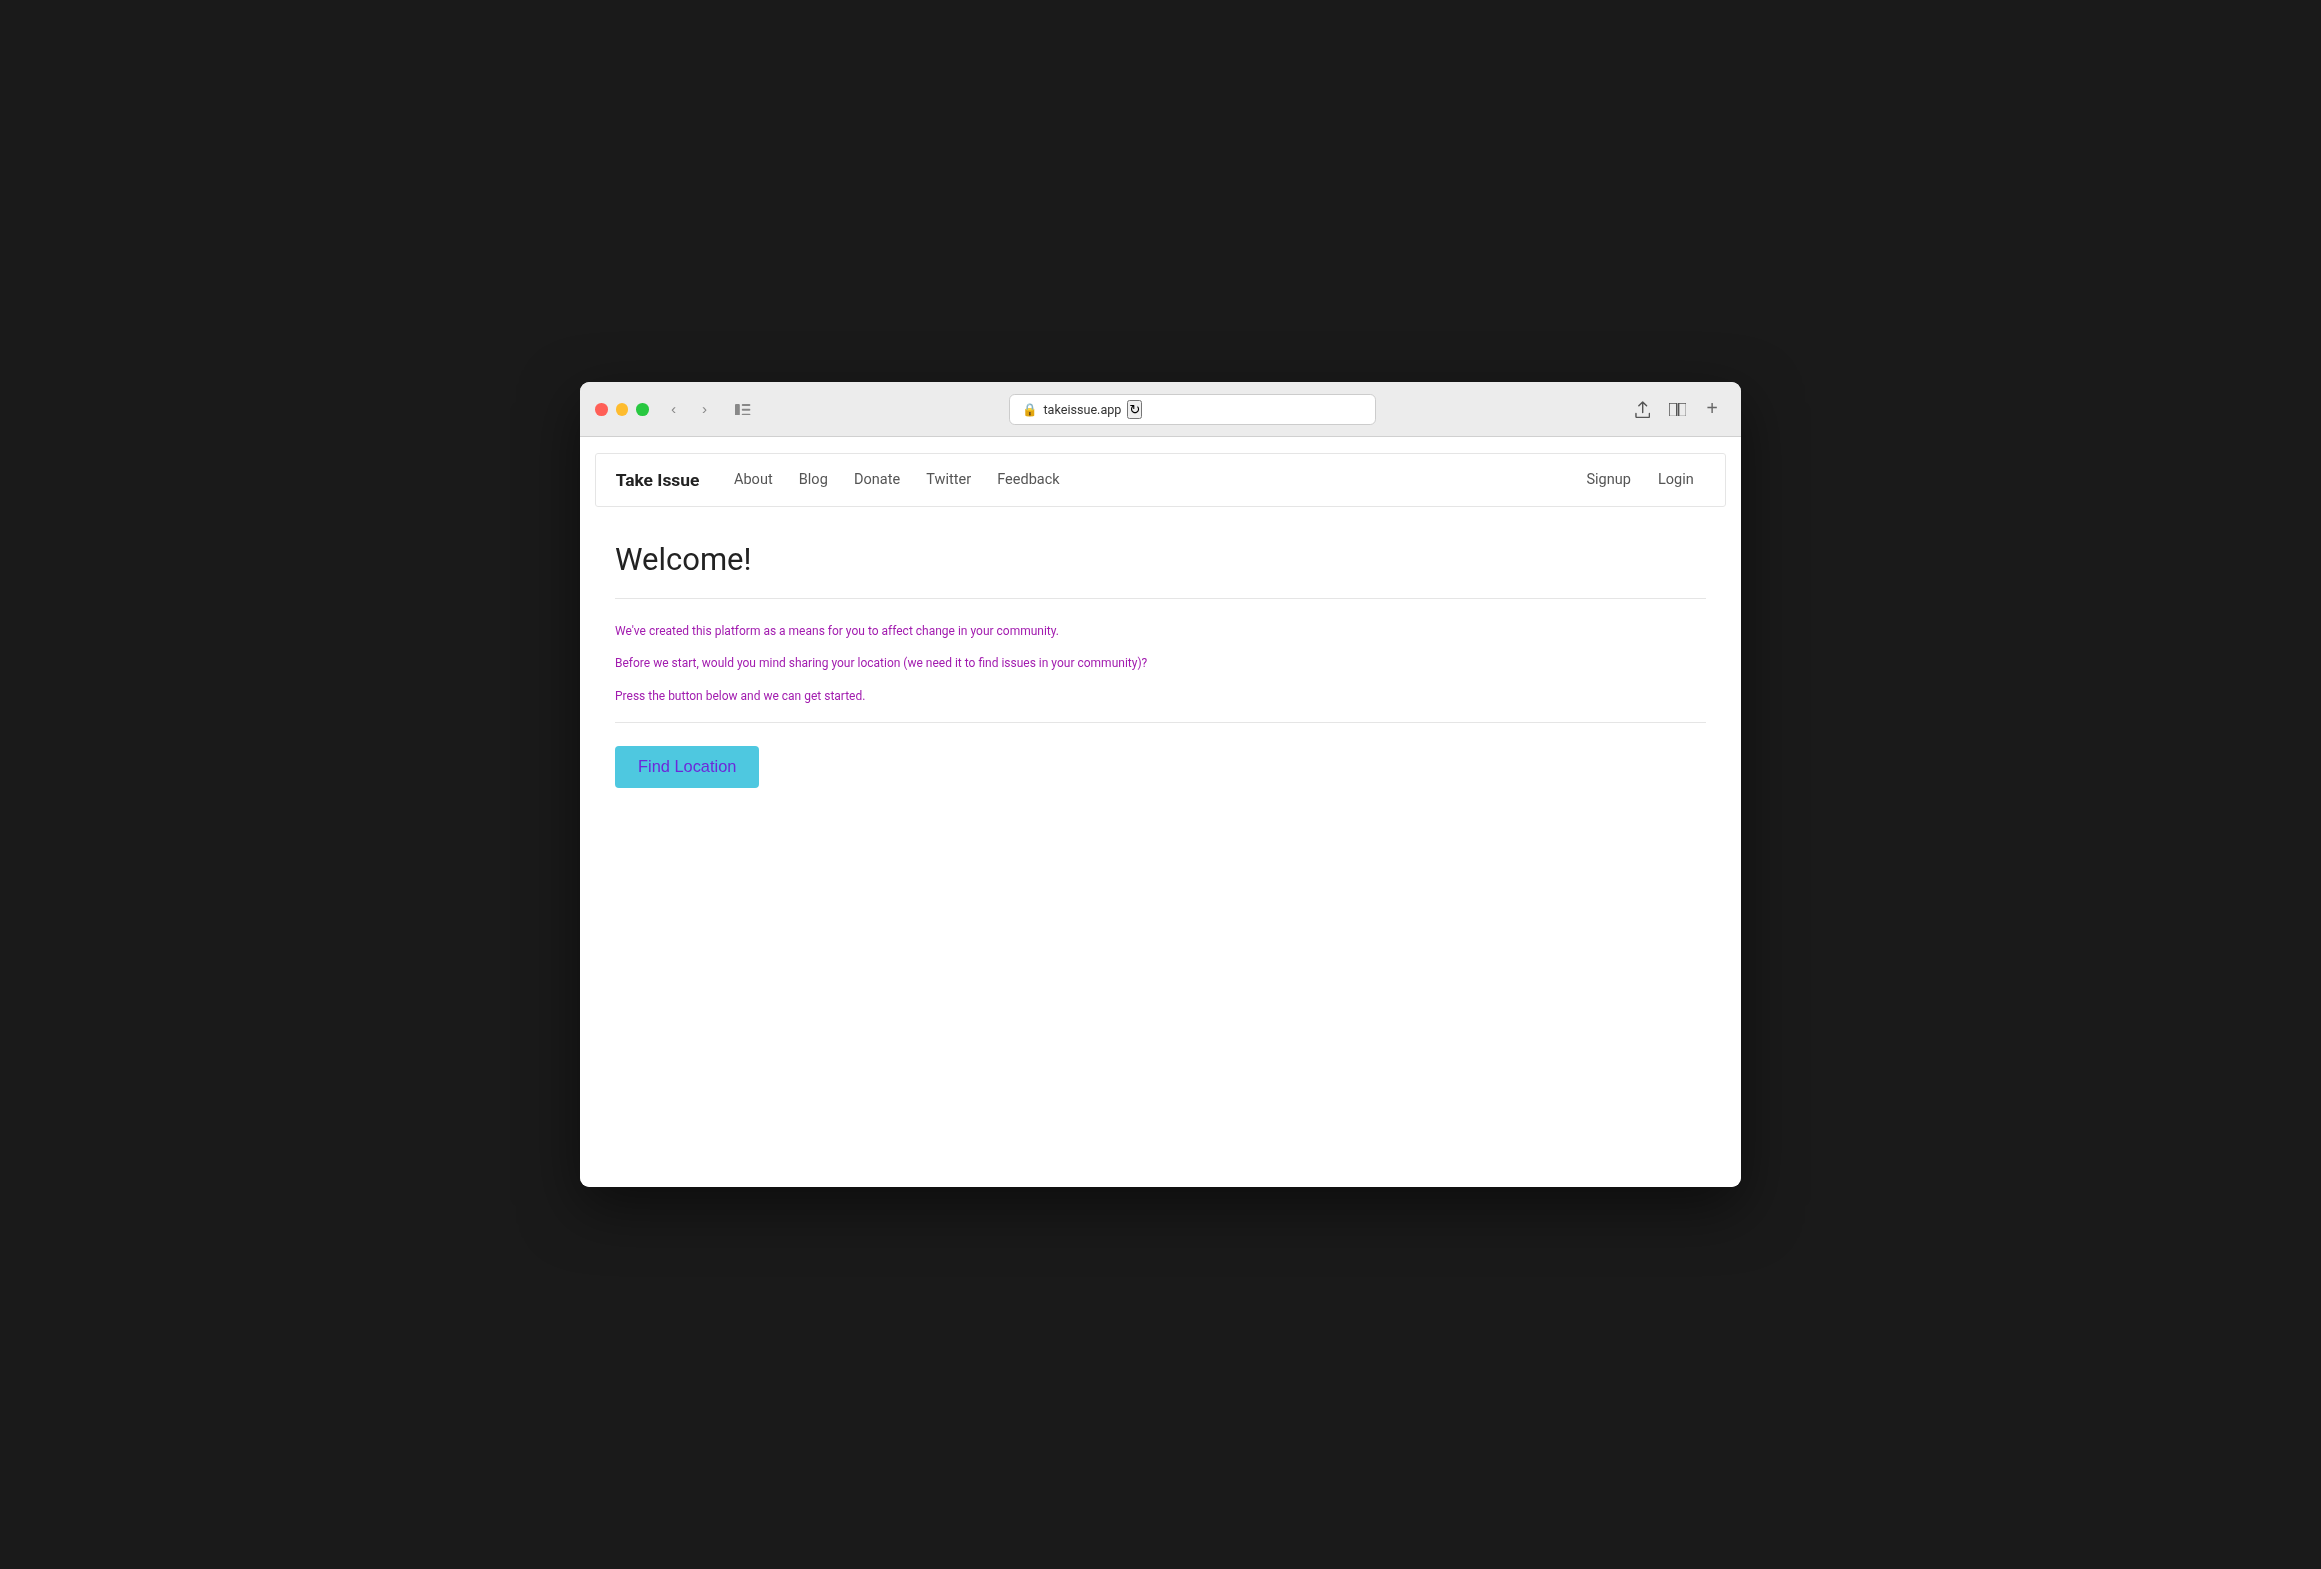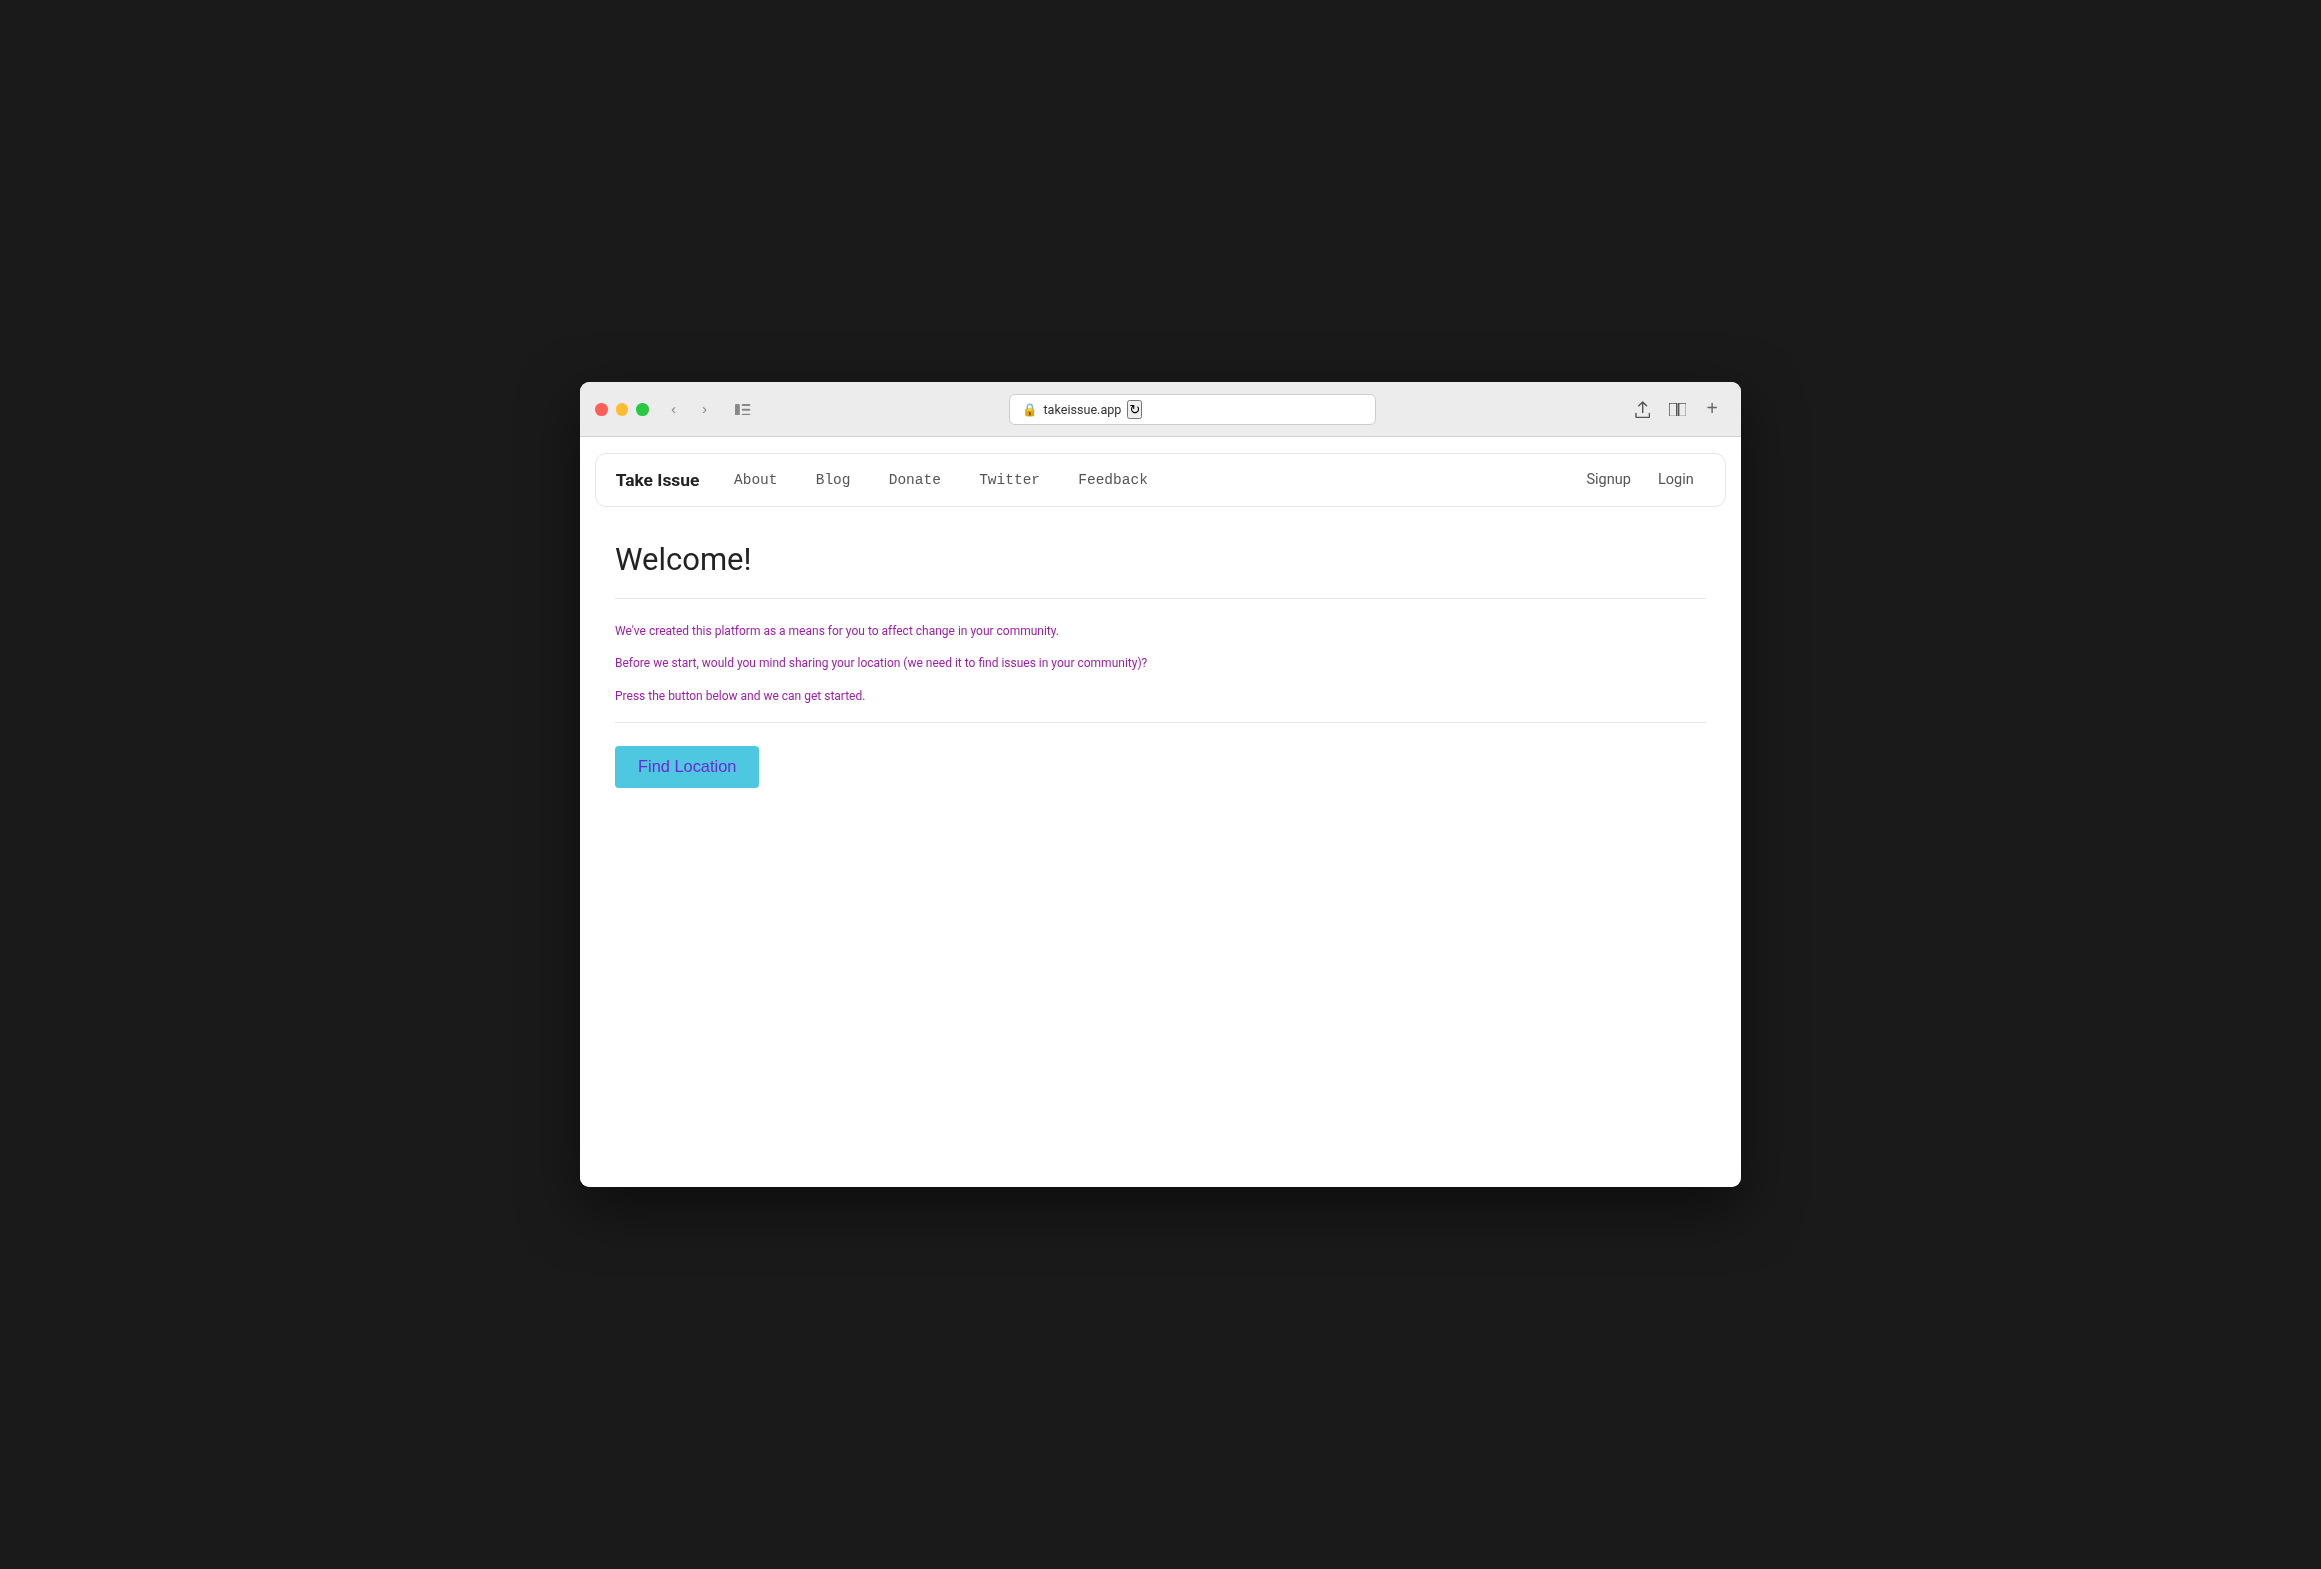--- a/index.html
+++ b/index.html
@@ -139,39 +139,38 @@
     
     .site-content {
       background: #fff;
       min-height: 734px;
     }
 
     
     .navbar {
       border: 1px solid #e5e5e5;
       margin: 15.4px;
-      border-radius: 11px;
+      border-radius: 3px;
       padding: 0 19.3px;
       display: flex;
       align-items: center;
       height: 54px;
     }
 
     .navbar-brand {
       font-weight: 700;
       font-size: 17.4px;
       color: #222;
       margin-right: 23px;
       cursor: pointer;
     }
 
     .navbar-links {
       display: flex;
-      gap: 15px;
-      font-family: Liberation Mono, monospace;
+      gap: 3px;
     }
 
     .nav-link {
       color: #555;
       text-decoration: none;
       font-size: 14.5px;
       padding: 7.7px 11.6px;
       border-radius: 3.9px;
       cursor: pointer;
     }

